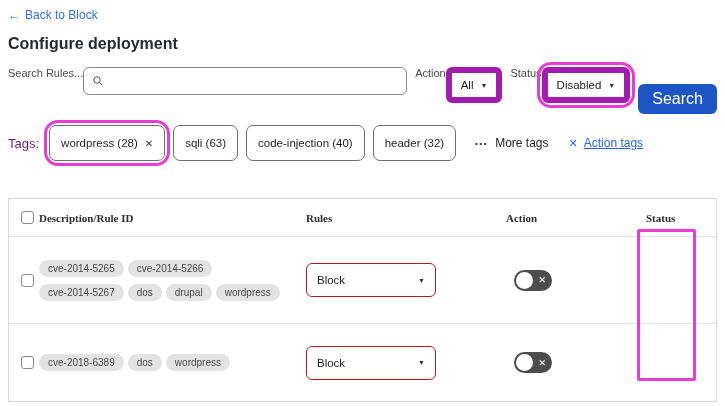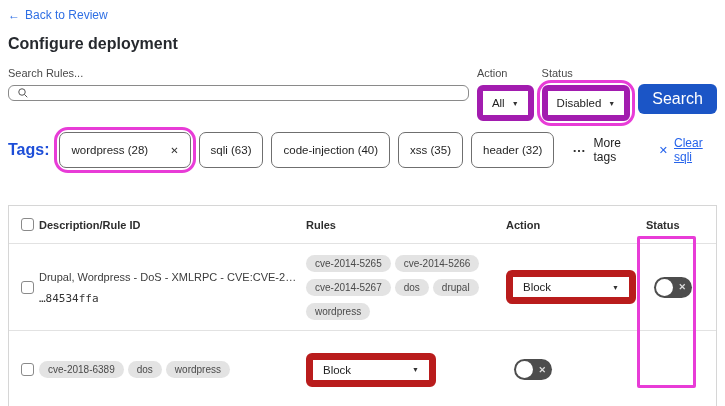--- a/index.html
+++ b/index.html
@@ -11,90 +11,90 @@
   .back-link { display: inline-flex; align-items: center; gap: 5px;
     color: #2f6fe4; font-size: 12px; text-decoration: none; cursor: pointer; }
   .title-row { margin-top: 12px; display: flex; align-items: center; gap: 15px; }
   .page-title { font-size: 16px; font-weight: bold; color: #26292e; }
   .about-badge { display: inline-flex; align-items: center; gap: 5px;
     background: #edecfb; color: #5b5ed2; font-size: 10px;
     border-radius: 10px; padding: 4px 10px; cursor: pointer; }
 
   
   .filters { margin-top: 14px; display: flex; align-items: flex-start; gap: 8px; }
-  .f-col { display: flex; flex-direction: column; }
+  .f-col { display: flex; flex-direction: row; }
   .f-label { font-size: 11px; color: #4a4a4a; line-height: 13px; margin-bottom: 5px; }
   .search-box { flex: 1; height: 28px; border: 1px solid #8a8a8a; border-radius: 6px;
     display: flex; align-items: center; padding: 0 8px; background: #fff; }
   .search-box input { border: none; outline: none; flex: 1; font-size: 12px;
     font-family: "Liberation Sans", sans-serif; margin-left: 6px; }
   .select-like { height: 36px; border: 6px solid #a21caf; border-radius: 6px;
     background: #fff; display: inline-flex; align-items: center; gap: 7px;
     padding: 0 9px; font-size: 11.5px; color: #222; cursor: pointer; white-space: nowrap; }
   .caret { font-size: 7px; color: #333; line-height: 1; }
   .pink-wrap { border: 3px solid #e83cd7; border-radius: 14px; padding: 2px; margin: -5px; }
   .search-btn { height: 30px; background: #1b55c6; color: #fff; border: none;
     border-radius: 6px; padding: 0 14px; font-size: 16px; margin-top: 17px;
     font-family: "Liberation Sans", sans-serif; cursor: pointer; }
   .f-col-grow { flex: 1; }
 
   
   .tags-bar { margin-top: 11px; display: flex; align-items: center; gap: 8px; }
-  .tags-label { font-size: 16px; color: #1d4ed8; margin-right: 2px; font-weight: bold; }
-  .chip { display: inline-flex; align-items: center; gap: 22px; background: #fff;
+  .tags-label { font-size: 13px; color: #701a75; margin-right: 2px; }
+  .chip { display: inline-flex; align-items: center; gap: 7px; background: #fff;
     border: 1px solid #6f6f6f; border-radius: 7px; padding: 11px 11px;
     font-size: 11.5px; color: #1f1f1f; cursor: pointer; white-space: nowrap; }
   .chip .x { font-size: 10px; color: #333; }
   .more-tags { display: inline-flex; align-items: center; gap: 7px; margin-left: 10px;
     font-size: 12px; color: #222; cursor: pointer; }
   .dots { font-weight: bold; font-size: 13px; letter-spacing: 1px; color: #333; }
   .clear-tags { display: inline-flex; align-items: center; gap: 6px; margin-left: 12px;
     color: #2563eb; font-size: 12px; cursor: pointer; }
   .clear-tags .label { text-decoration: underline; }
   .clear-tags .x { font-size: 11px; }
 
   
   .table-wrap { position: relative; margin-top: 37px; }
   .rules-table { border: 1px solid #d6d6d6; width: 709px; background: #fff; }
   .t-row { display: grid; grid-template-columns: 30px 267px 200px 140px 1fr; }
   .t-head { height: 37px; }
-  .t-head .cell { font-weight: bold; font-size: 11px; color: #2e2e2e; }
+  .t-head .cell { font-weight: bold; font-size: 11px; color: #2e2e2e; font-family: Liberation Serif, serif; }
   .cell { display: flex; align-items: center; }
   .body-row { border-top: 1px solid #e2e2e2; }
   .row-1 { height: 87px; }
   .row-2 { height: 78px; }
   .checkbox { width: 13px; height: 13px; border: 1.5px solid #8a8a8a;
     border-radius: 3px; background: #fff; margin-left: 12px; cursor: pointer; }
   .desc-cell { flex-direction: column; align-items: flex-start; justify-content: center; }
   .desc-text { font-size: 11px; color: #3c3c3c; line-height: 14px; }
   .rule-id { font-size: 11px; color: #333; margin-top: 8px;
     font-family: "DejaVu Sans Mono", monospace; }
   .pills { flex-wrap: wrap; gap: 7px 4px; align-content: center; padding-right: 6px; }
   .pill { background: #e3e3e3; color: #4a4a4a; border-radius: 9px;
     padding: 3px 9px; font-size: 10px; white-space: nowrap; }
-  .row-select { width: 130px; height: 34px; border: 7px solid #b91c1c; border-radius: 6px;
+  .row-select { width: 130px; height: 34px; border: 1px solid #b91c1c; border-radius: 6px;
     background: #fff; display: flex; align-items: center; justify-content: space-between;
     padding: 0 10px; font-size: 11.5px; color: #222; cursor: pointer; }
   .toggle { position: relative; width: 38px; height: 21px; border-radius: 11px;
     background: #4d4d4d; margin-left: 8px; cursor: pointer; flex: none; }
   .toggle .knob { position: absolute; left: 2px; top: 2px; width: 17px; height: 17px;
     border-radius: 50%; background: #fff; }
   .toggle .tx { position: absolute; right: 6px; top: 50%; transform: translateY(-50%);
     color: #dcdcdc; font-size: 9px; font-weight: bold; line-height: 1; }
   .status-highlight { position: absolute; left: 629px; top: 31px; width: 59px;
     height: 152px; border: 3px solid #e83cd7; border-radius: 2px; pointer-events: none; }
 </style>
 </head>
 <body>
 
 <div class="page">
 
   <a class="back-link">
     <span>←</span>
-    <span>Back to Review</span>
+    <span>Back to Block</span>
   </a>
 
   <div class="title-row">
     <h1 class="page-title">Configure deployment</h1>
   </div>
 
   <div class="filters">
     <div class="f-col f-col-grow">
       <span class="f-label">Search Rules...</span>
       <div class="search-box">
@@ -132,55 +132,50 @@
 
     <div class="pink-wrap">
       <span class="chip">
         <span>wordpress (28)</span>
         <span class="x">✕</span>
       </span>
     </div>
 
     <span class="chip">sqli (63)</span>
     <span class="chip">code-injection (40)</span>
-    <span class="chip">xss (35)</span>
     <span class="chip">header (32)</span>
 
     <span class="more-tags">
       <span class="dots">⋯</span>
       <span>More tags</span>
     </span>
 
     <span class="clear-tags">
       <span class="x">✕</span>
-      <span class="label">Clear sqli</span>
+      <span class="label">Action tags</span>
     </span>
   </div>
 
   <div class="table-wrap">
     <div class="rules-table">
 
       <div class="t-row t-head">
         <div class="cell">
             <span class="checkbox"></span>
           </div>
         <div class="cell">Description/Rule ID</div>
         <div class="cell">Rules</div>
         <div class="cell">Action</div>
         <div class="cell">Status</div>
       </div>
 
       <div class="t-row body-row row-1">
         <div class="cell">
             <span class="checkbox"></span>
           </div>
-        <div class="cell desc-cell">
-          <span class="desc-text">Drupal, Wordpress - DoS - XMLRPC - CVE:CVE-2…</span>
-          <span class="rule-id">…84534ffa</span>
-        </div>
         <div class="cell pills">
           <span class="pill">cve-2014-5265</span>
           <span class="pill">cve-2014-5266</span>
           <span class="pill">cve-2014-5267</span>
           <span class="pill">dos</span>
           <span class="pill">drupal</span>
           <span class="pill">wordpress</span>
         </div>
         <div class="cell">
           <div class="row-select">

